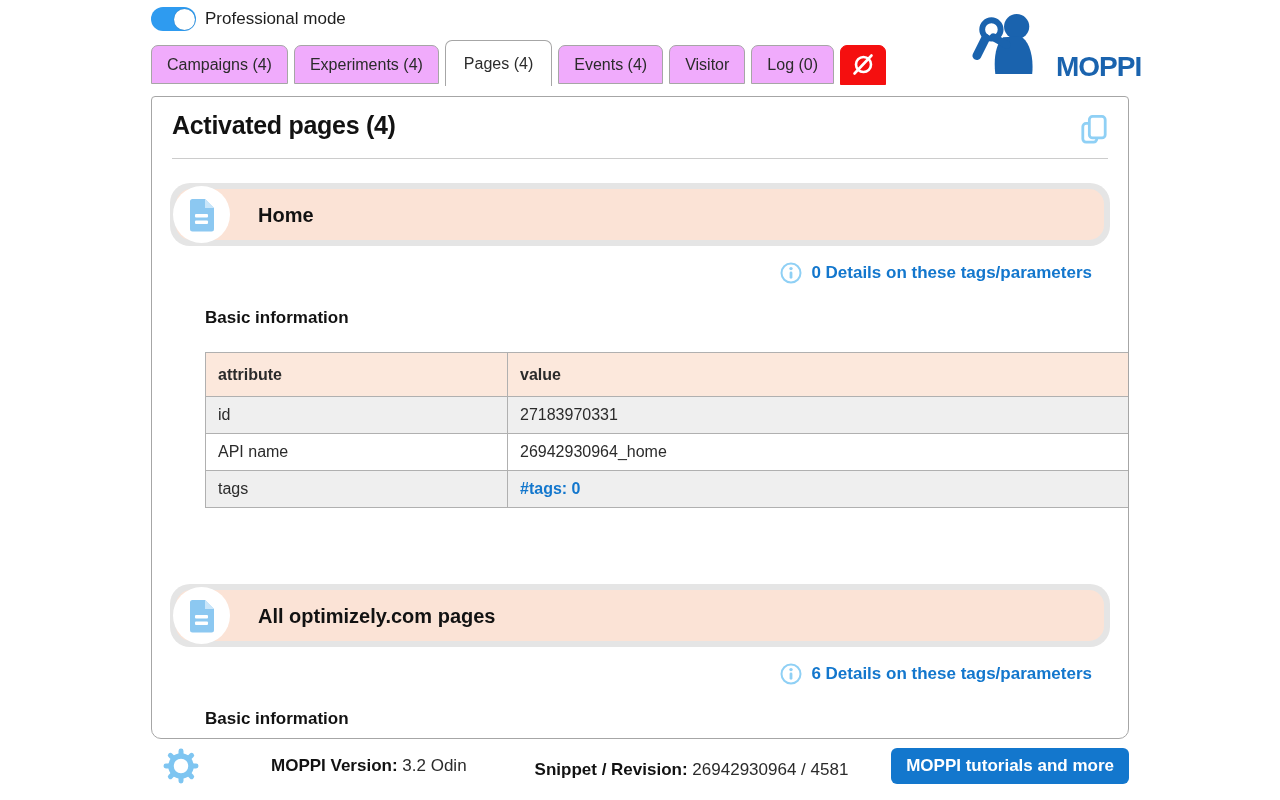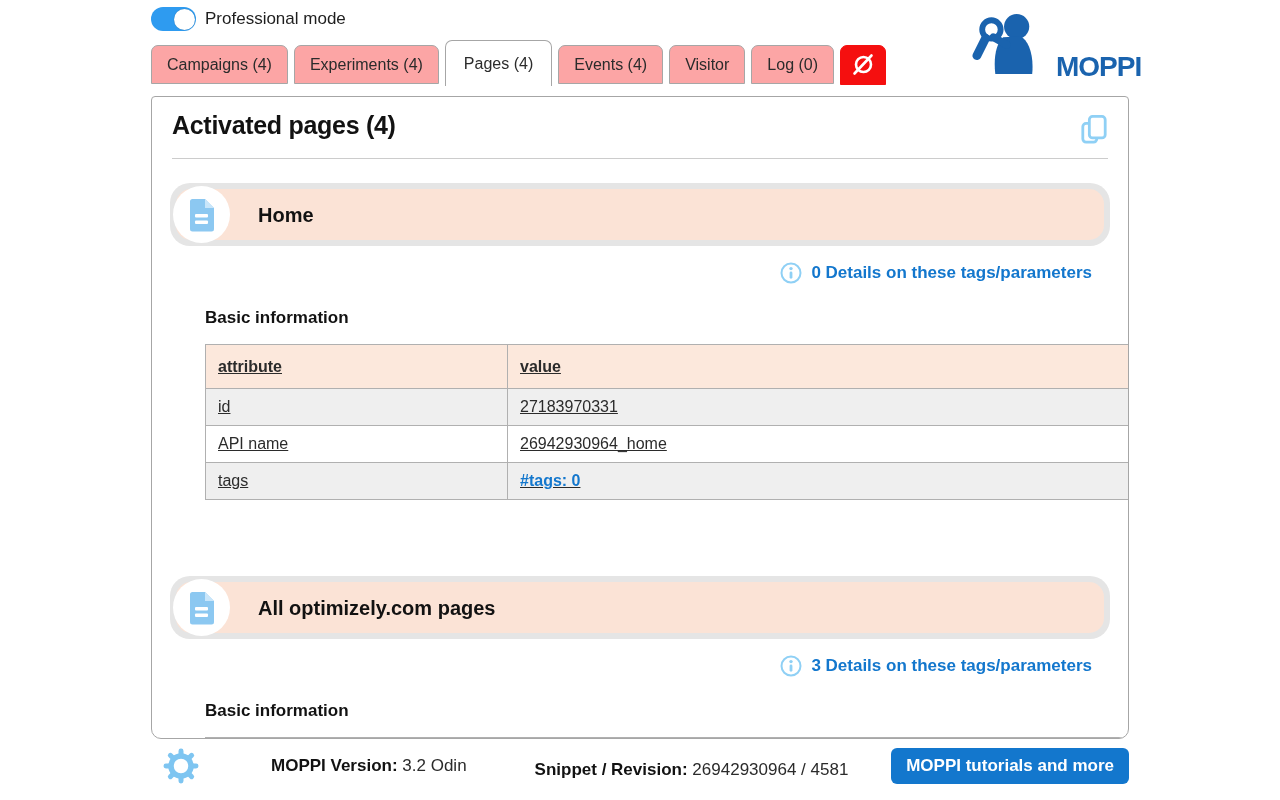--- a/index.html
+++ b/index.html
@@ -12,21 +12,21 @@
   .switch .knob { position:absolute; top:1.5px; right:1.5px; width:21px; height:21px; border-radius:50%; background:#fff; box-shadow:0 0 1px rgba(0,0,0,.35); }
   .mode-label { font-size:17px; color:#1e1e1e; }
 
   
   .logo { position:absolute; left:972px; top:13px; width:160px; height:68px; }
   .logo svg { position:absolute; left:0; top:0; }
   .logo-text { position:absolute; left:64px; bottom:0; font-size:28px; font-weight:bold; color:#1a63ae; letter-spacing:-1px; line-height:1;margin-left:20px; }
 
   
   .tabbar { position:absolute; left:151px; top:40px; display:flex; align-items:flex-start; z-index:3; }
-  .tab { margin-top:5px; height:39px; margin-right:6px; padding:12px 15px; background:#fca5a5;
+  .tab { margin-top:5px; height:39px; margin-right:6px; padding:12px 15px; background:#f0abfc;
          border:1px solid #a6a6a6; border-radius:7px 7px 0 0; display:flex; align-items:center;
          font-size:16px; color:#2b2b2b; cursor:pointer; white-space:nowrap; }
   .tab.active { margin-top:0; height:46px; background:#fff; border-bottom:none; position:relative; z-index:4; padding:2px 18px; }
   .tab.red { background:#f50f0f; border-color:#f50f0f; height:40px; width:46px; padding:0; justify-content:center; }
 
   
   .panel { position:absolute; left:151px; top:96px; width:978px; height:643px; background:#fff;
            border:1px solid #a6a6a6; border-radius:4px 4px 10px 10px; overflow:hidden; z-index:1; }
   .panel-header { margin:14px 20px 0; display:flex; justify-content:space-between; align-items:flex-start;
                   border-bottom:1px solid #ccc; padding-bottom:8px; }
@@ -39,21 +39,21 @@
   .card-circle { position:absolute; left:3px; top:3px; width:57px; height:57px; background:#fff; border-radius:50%;
                  display:flex; align-items:center; justify-content:center; z-index:2; }
   .card-title { position:absolute; left:88px; top:50%; transform:translateY(-50%); font-size:20px; font-weight:600; color:#121212; z-index:2; }
 
   
   .details-row { margin:16px 36px 0 0; display:flex; justify-content:flex-end; align-items:center; gap:9px; }
   .details-link { color:#1377cd; font-size:17px; font-weight:bold; cursor:pointer; }
 
   
   .section-title { margin:24px 0 0 53px; font-size:17px; font-weight:bold; color:#121212; }
-  .info-table { margin:16px 20px 0 53px; width:1023px; border-collapse:collapse; table-layout:fixed; font-size:16px; color:#2b2b2b;text-decoration:underline; }
+  .info-table { margin:24px 20px 0 53px; width:1023px; border-collapse:collapse; table-layout:fixed; font-size:16px; color:#2b2b2b; }
   .info-table th, .info-table td { border:1px solid #b0b0b0; text-align:left; padding:8px 12px; }
   .info-table thead th { background:#fce8dc; font-weight:600; height:44px; padding:11px 12px; }
   .info-table td { height:37px; }
   .row-gray td { background:#efefef; }
   .row-white td { background:#fff; }
   .cell-link { color:#1377cd; font-weight:bold; cursor:pointer; }
   .t1 .c1 { width:302px; }
   .t2 .c1 { width:200px; }
   .card.second { margin-top:76px; }
 
@@ -191,21 +191,21 @@
       </div>
       <div class="card-title">All optimizely.com pages</div>
     </div>
 
     <div class="details-row">
       <svg width="22" height="22" viewBox="0 0 22 22">
         <circle cx="11" cy="11" r="9.5" fill="none" stroke="#8fd0f5" stroke-width="2"></circle>
         <circle cx="11" cy="6.6" r="1.7" fill="#8fd0f5"></circle>
         <rect x="9.6" y="9.5" width="2.8" height="7.2" rx="1.4" fill="#8fd0f5"></rect>
       </svg>
-      <span class="details-link">3 Details on these tags/parameters</span>
+      <span class="details-link">6 Details on these tags/parameters</span>
     </div>
 
     <div class="section-title">Basic information</div>
 
     <table class="info-table t2">
       <thead>
         <tr>
           <th class="c1"></th>
           <th></th>
         </tr>

